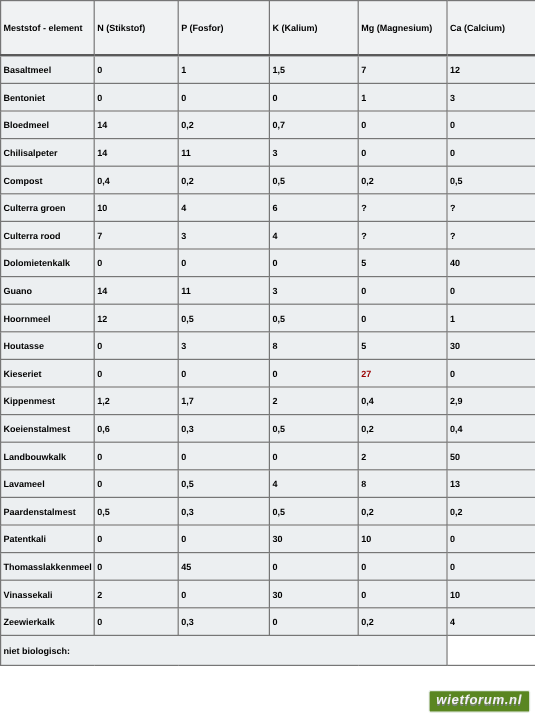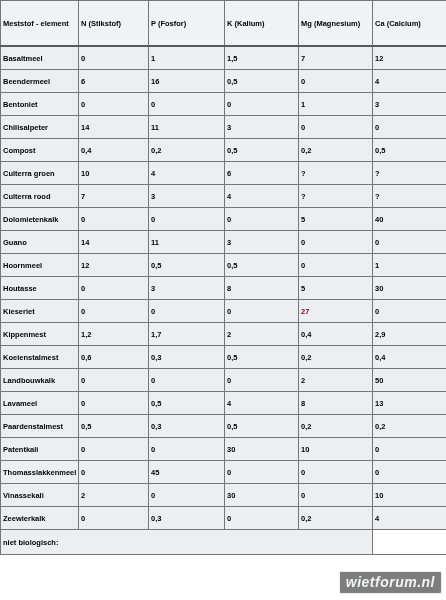--- a/index.html
+++ b/index.html
@@ -77,26 +77,26 @@
   .g1 {background:#7f7f7f;}   
   .g2 {background:#bfbfbf;}   
   .g3 {background:#d9d9d9;}   
 
   .txt-red{color:#9a0000;}
 
   #watermark{
     position:absolute;
     right:4px;bottom:6px;
     padding:2px 6px 3px 6px;
-    font-size:14px;
+    font-size:11px;
     font-weight:bold;
     font-style:italic;
     letter-spacing:.5px;
     color:#f2f2f2;
-    background:#737373;
+    background:#4d7c0f;
     border:1px solid #e9efe9;
     border-radius:2px;
     text-shadow:0 1px 0 #6d776f;
     opacity:.92;
     pointer-events:none;
   }
 </style>
 </head>
 <body>
 
@@ -124,34 +124,34 @@
     <tbody id="tbody">
         <tr>
           <td class="name">Basaltmeel</td>
           <td class="v-none">0</td>
           <td class="p1">1</td>
           <td class="k1">1,5</td>
           <td class="m1">7</td>
           <td class="g1">12</td>
         </tr>
         <tr>
-          <td class="name">Beendermeel</td>
-          <td class="n2">6</td>
-          <td class="p2">16</td>
-          <td class="k2">0,5</td>
-          <td class="v-none">0</td>
-          <td class="g1">4</td>
-        </tr>
-        <tr>
           <td class="name">Bentoniet</td>
           <td class="v-none">0</td>
           <td class="v-none">0</td>
           <td class="v-none">0</td>
           <td class="m2">1</td>
           <td class="g1">3</td>
+        </tr>
+        <tr>
+          <td class="name">Bloedmeel</td>
+          <td class="n1">14</td>
+          <td class="p1">0,2</td>
+          <td class="k2">0,7</td>
+          <td class="v-none">0</td>
+          <td class="v-white">0</td>
         </tr>
         <tr>
           <td class="name">Chilisalpeter</td>
           <td class="n1">14</td>
           <td class="p2">11</td>
           <td class="k1">3</td>
           <td class="v-none">0</td>
           <td class="v-white">0</td>
         </tr>
         <tr>

